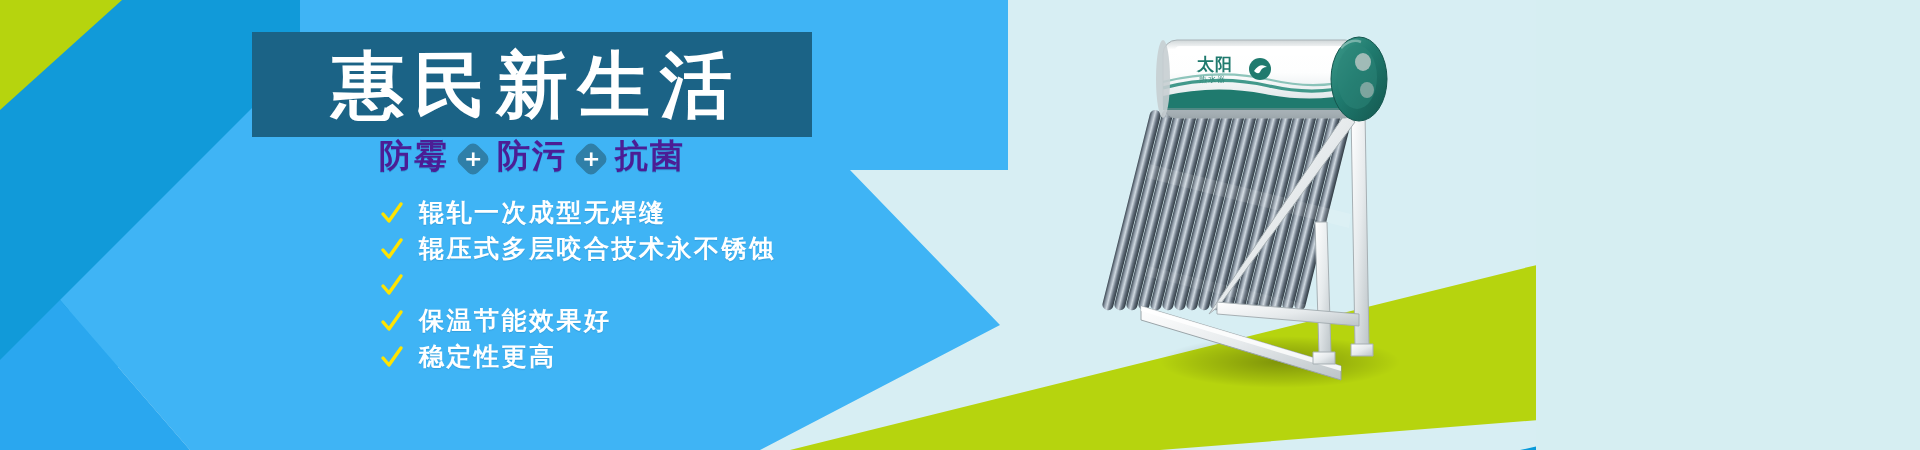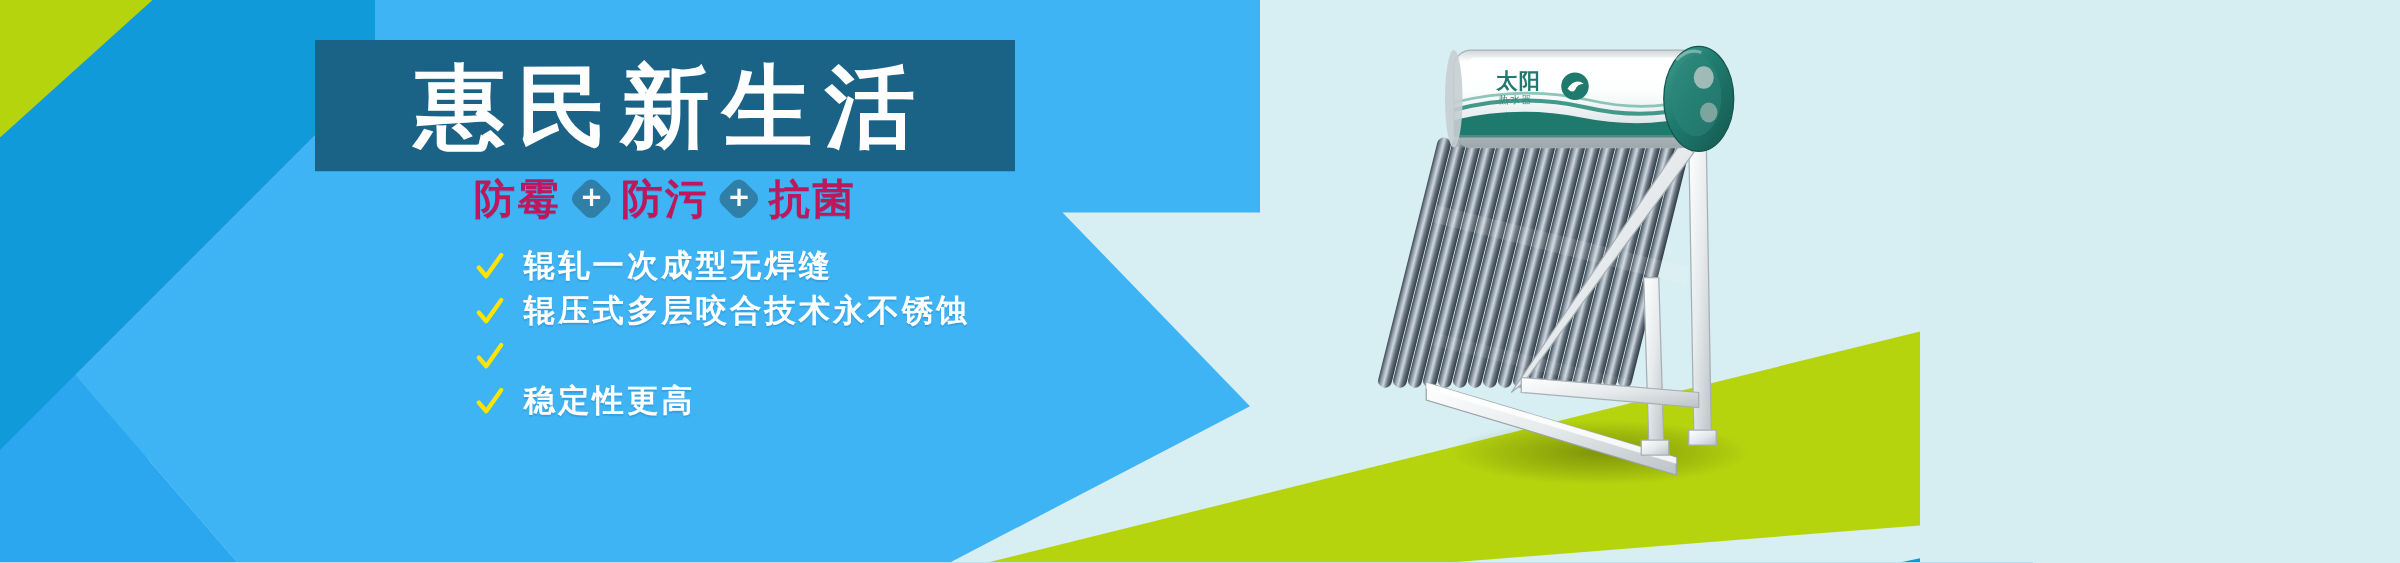--- a/index.html
+++ b/index.html
@@ -99,27 +99,28 @@
 
   
   .subtitle{
     position:absolute;
     left:252px; top:142px;
     width:560px;
     display:flex; align-items:center; justify-content:center;
     gap:8px;
   }
   .sub-word{
-    color:#be185d;
+    color:#4c1d95;
     font-size:33px;
     font-weight:bold;
     letter-spacing:2px;
     line-height:1;
     text-shadow:0 1px 0 rgba(0,80,130,.25);
     white-space:nowrap;
+    font-family:Liberation Mono, monospace;
   }
   .plus-badge{
     width:26px; height:26px;
     background:#2f7fa8;
     border-radius:7px;
     transform:rotate(45deg);
     display:flex; align-items:center; justify-content:center;
     flex:0 0 auto;
     margin:0 3px;
   }
@@ -214,20 +215,26 @@
       </svg>
       <span class="feature-text">辊压式多层咬合技术永不锈蚀</span>
     </div>
 
     <div class="feature-row">
       <svg class="check-icon" viewBox="0 0 24 24">
         <path d="M3 13 L9 20 L21 3" fill="none" stroke="#ffe400" stroke-width="3.4" stroke-linecap="round" stroke-linejoin="round"></path>
       </svg>
     </div>
 
+    <div class="feature-row">
+      <svg class="check-icon" viewBox="0 0 24 24">
+        <path d="M3 13 L9 20 L21 3" fill="none" stroke="#ffe400" stroke-width="3.4" stroke-linecap="round" stroke-linejoin="round"></path>
+      </svg>
+      <span class="feature-text">保温节能效果好</span>
+    </div>
 
     <div class="feature-row">
       <svg class="check-icon" viewBox="0 0 24 24">
         <path d="M3 13 L9 20 L21 3" fill="none" stroke="#ffe400" stroke-width="3.4" stroke-linecap="round" stroke-linejoin="round"></path>
       </svg>
       <span class="feature-text">稳定性更高</span>
     </div>
 
   </div>
 

